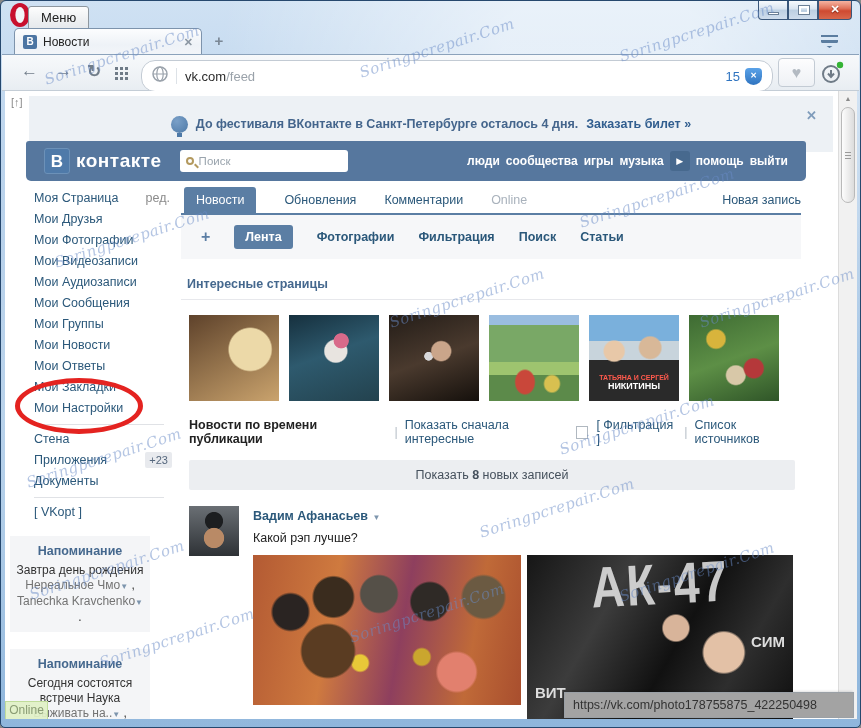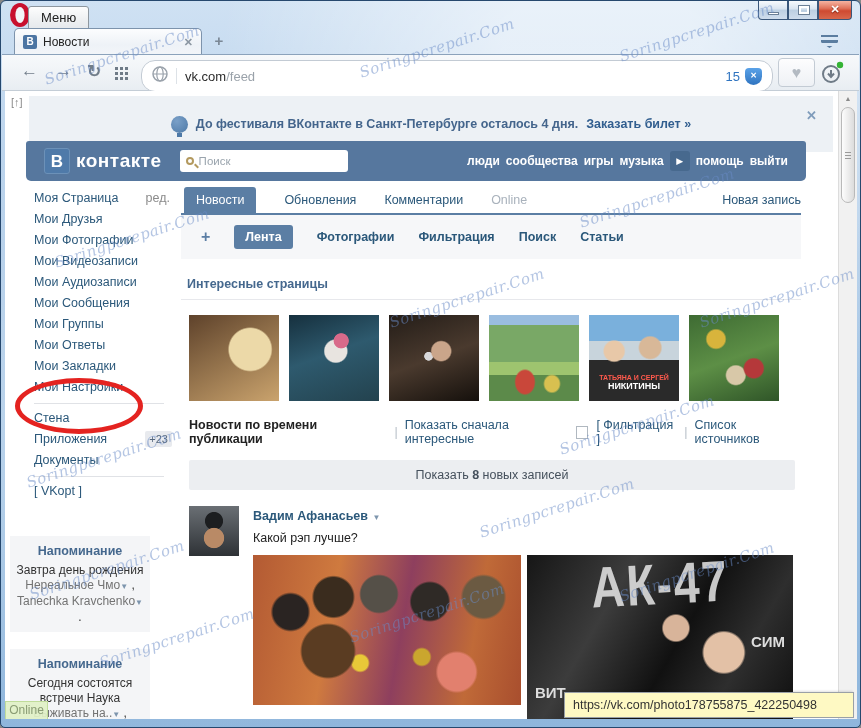--- a/index.html
+++ b/index.html
@@ -188,21 +188,21 @@
   .ak-w2{position:absolute;right:8px;top:78px;color:#ddd;font-size:15px;font-weight:bold;}
 
   
   .sbar{right:0;top:0;width:19px;height:628px;background:#f1f1f1;border-left:1px solid #dcdcdc;}
   .sbar .up{height:17px;text-align:center;font-size:7px;color:#8a8a8a;line-height:16px;}
   .sbar .thumbv{position:absolute;left:2px;top:16px;width:14px;height:96px;
     background:linear-gradient(90deg,#fdfdfd,#dcdcdc);border:1px solid #b9b9b9;border-radius:7px;}
   .grip{position:absolute;left:3px;top:44px;width:6px;
     border-top:1px solid #9a9a9a;box-shadow:0 3px 0 #9a9a9a,0 6px 0 #9a9a9a;}
 
-  .status-tip{left:559px;top:601px;width:290px;height:26px;background:#fef9c3;
+  .status-tip{left:559px;top:601px;width:290px;height:26px;background:#a3a3a3;
     border:1px solid #9aa0a6;font-size:12.5px;color:#333;line-height:24px;padding:0 8px;
     z-index:45;box-shadow:-1px -1px 2px rgba(0,0,0,.12);}
 
   .wm{position:absolute;z-index:50;font-family:"DejaVu Serif",serif;font-style:italic;
     font-size:15px;color:rgba(105,140,200,.5);transform:rotate(-18deg);white-space:nowrap;
     pointer-events:none;letter-spacing:.5px;}
 </style>
 </head>
 <body>
 
@@ -310,20 +310,21 @@
     </div>
 
     <div class="abs sidebar">
       <div class="side-row"><span class="edit">ред.</span><span>Моя Страница</span></div>
       <div class="side-row">Мои Друзья</div>
       <div class="side-row">Мои Фотографии</div>
       <div class="side-row">Мои Видеозаписи</div>
       <div class="side-row">Мои Аудиозаписи</div>
       <div class="side-row">Мои Сообщения</div>
       <div class="side-row">Мои Группы</div>
+      <div class="side-row">Мои Новости</div>
       <div class="side-row">Мои Ответы</div>
       <div class="side-row">Мои Закладки</div>
       <div class="side-row">Мои Настройки</div>
       <div class="side-div"></div>
       <div class="side-row">Стена</div>
       <div class="side-row"><span class="badge">+23</span><span>Приложения</span></div>
       <div class="side-row">Документы</div>
       <div class="side-div"></div>
       <div class="side-row">[ VKopt ]</div>
     </div>

